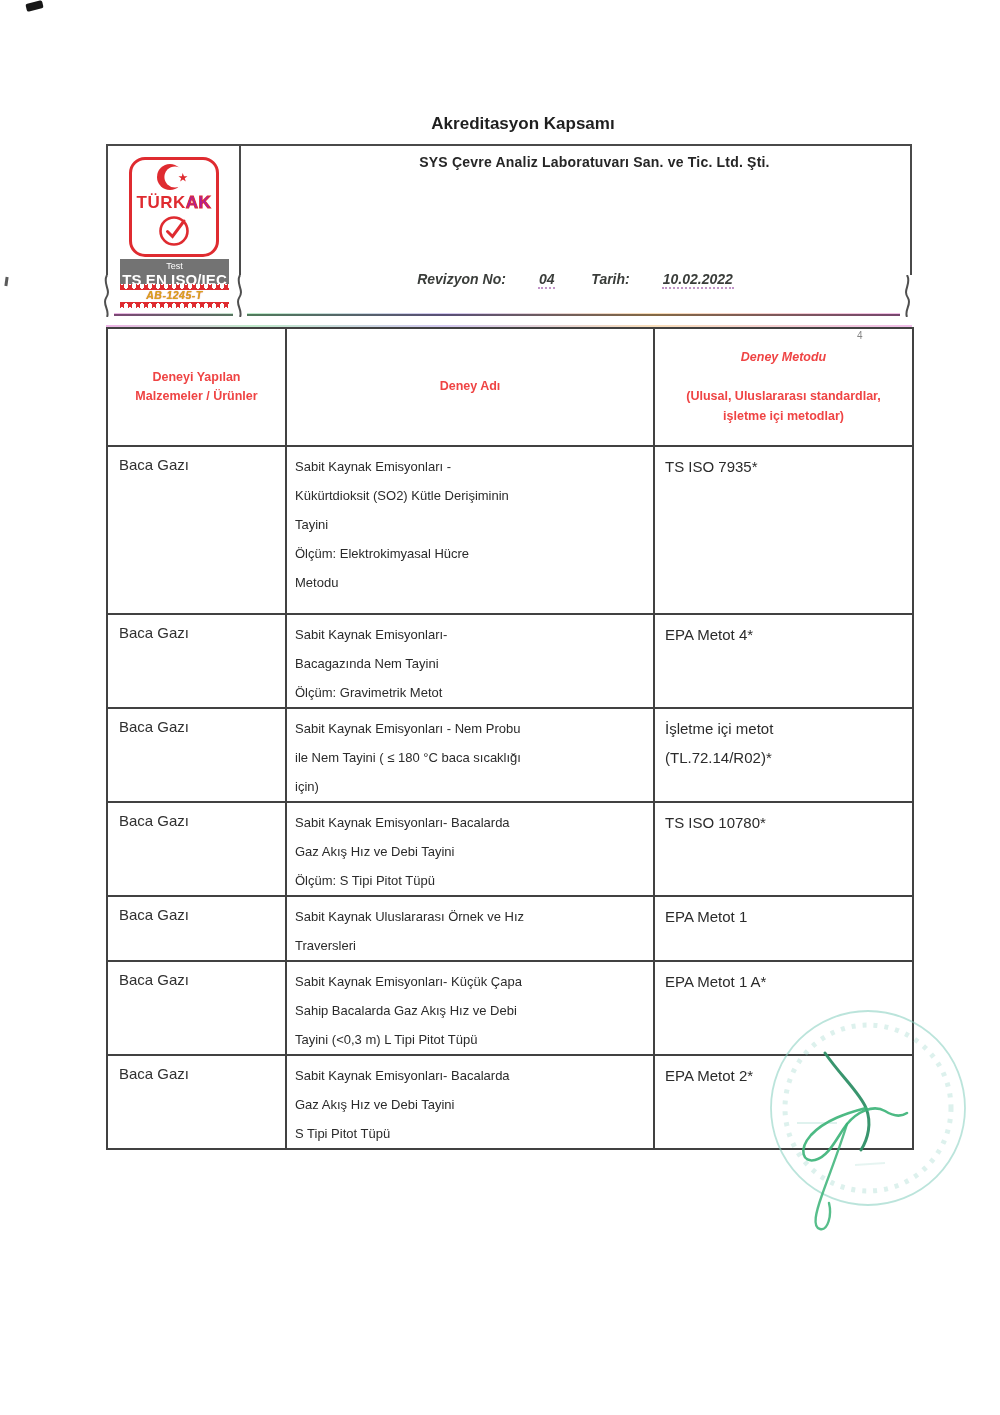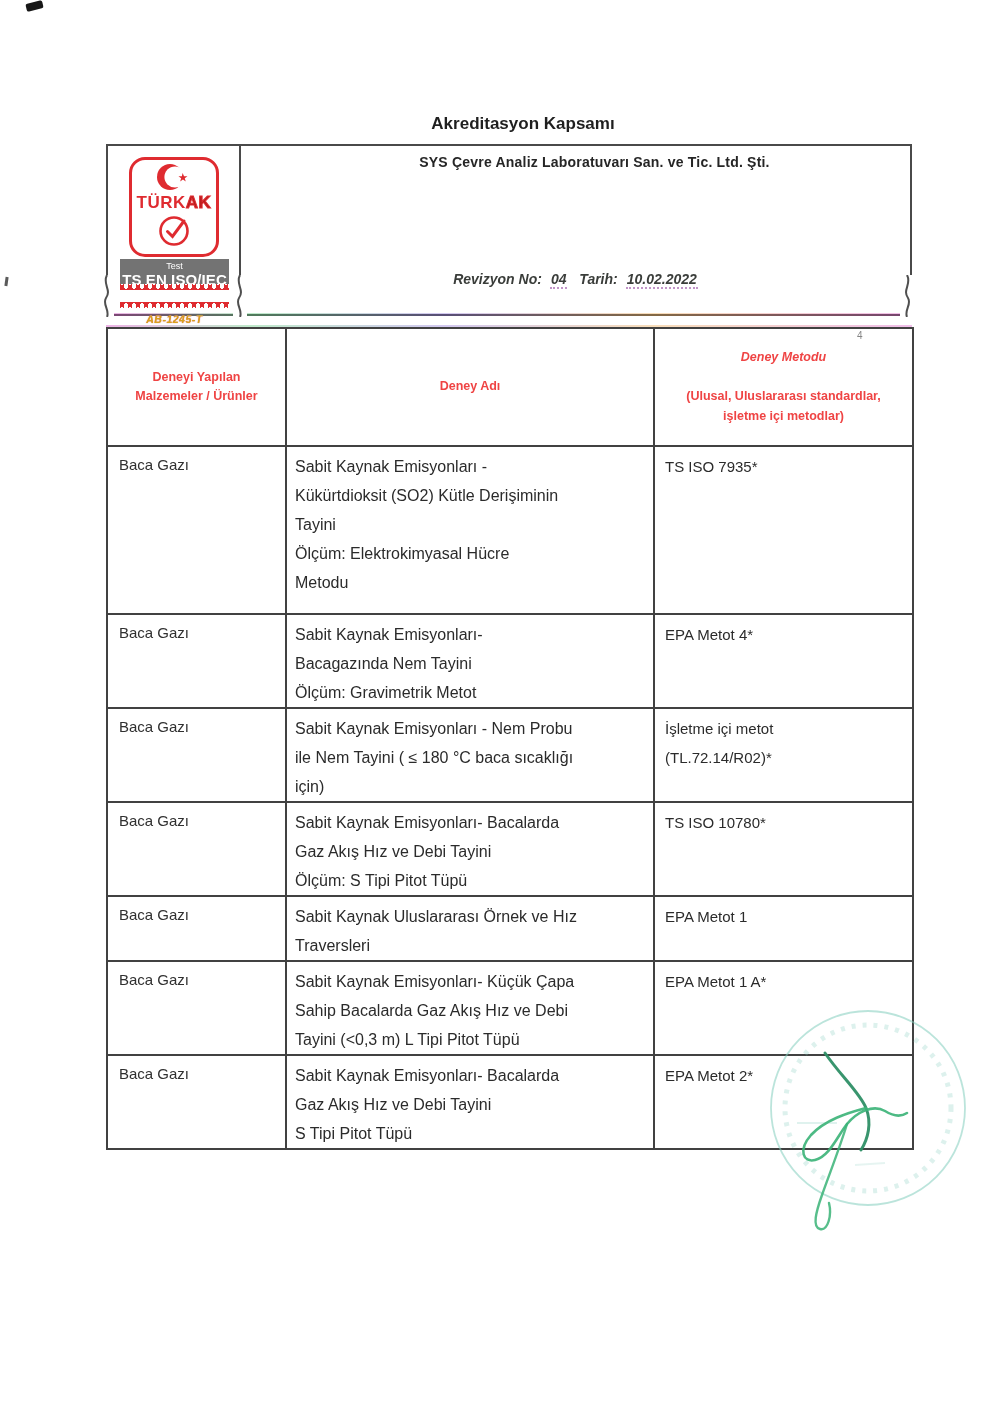--- a/index.html
+++ b/index.html
@@ -18,64 +18,64 @@
                border:2px solid #4a4a4a; display:flex; background:#fff; }
   .logocell { width:133px; border-right:2px solid #4a4a4a; position:relative; }
   .infocell { flex:1; position:relative; }
   .company { position:absolute; top:8px; left:0; width:100%; text-align:center;
              font-size:14px; font-weight:bold; color:#262626; letter-spacing:.2px;padding-left:38px; }
   .akno { position:absolute; top:100px; left:0; width:100%; text-align:center;
           font-size:14px; font-weight:bold; color:#2a2a2a; }
   .rev  { position:absolute; top:125px; left:0; width:100%; text-align:center;
           font-size:14px; font-weight:bold; font-style:italic; color:#3a3d3a; }
   .rev .dotted { border-bottom:2px dotted rgba(160,90,170,.65); padding:0 1px; }
-  .rev span { margin:0 4px; }
+  .rev span { margin:0 16px; }
 
   
   .logo-frame { position:absolute; left:21px; top:11px; width:90px; height:100px;
                 border:3px solid #df2b30; border-radius:16px;
                 display:flex; flex-direction:column; align-items:center; }
   .wordmark { font-size:17px; font-weight:bold; letter-spacing:.5px; margin-top:-1px; }
   .wm-solid { color:#df2b30; }
-  .wm-outline { color:#b91c1c; -webkit-text-stroke:1px #df2b30; }
+  .wm-outline { color:#a21caf; -webkit-text-stroke:1px #df2b30; }
   .scheme { position:absolute; left:12px; top:113px; width:109px; background:#737373;
             color:#fff; text-align:center; padding:2px 0 3px 0; }
   .scheme-l1 { font-size:9px; }
   .scheme-l2 { font-size:15px; font-weight:bold; letter-spacing:.1px; }
   .scheme-tail { position:absolute; left:12px; top:138px; width:109px; height:24px; background:#fff; }
   .zig { position:absolute; left:0; width:100%; height:6px;
          background:
            linear-gradient(135deg, #df2b30 45%, rgba(0,0,0,0) 46%) 0 0/8px 6px repeat-x,
            linear-gradient(-135deg, #df2b30 45%, rgba(0,0,0,0) 46%) 4px 0/8px 6px repeat-x; }
   .zig.top { top:0; transform:scaleY(-1); }
   .zig.bot { bottom:0; }
   .scheme-no { position:absolute; left:0; top:5px; width:100%; text-align:center;
                font-size:10.5px; font-weight:bold; font-style:italic; color:#d9a21b;
-               text-shadow:0 0 1px rgba(200,40,40,.8); letter-spacing:.5px;margin-top:24px; }
+               text-shadow:0 0 1px rgba(200,40,40,.8); letter-spacing:.5px; }
 
   
   .fringe { position:absolute; height:3px; opacity:.55;
             background:linear-gradient(90deg, rgba(210,60,190,.7), rgba(90,200,120,.7) 18%,
               rgba(120,90,210,.6) 42%, rgba(235,160,60,.65) 68%, rgba(210,60,190,.6)); }
   .fringe1 { left:106px; top:313px; width:806px; }
   .fringe2 { left:106px; top:325px; width:806px; }
   .squiggle { position:absolute; width:14px; height:42px; background:#fff; }
   .squiggle path { stroke:#4f4f4f; stroke-width:2; fill:none; }
 
   
   table.scope { position:absolute; left:106px; top:327px; width:806px;
                 border-collapse:collapse; table-layout:fixed; background:transparent; }
   table.scope col.c1 { width:179px; } table.scope col.c2 { width:368px; } table.scope col.c3 { width:259px; }
   table.scope th, table.scope td { border:2px solid #414141; vertical-align:top; background:transparent; }
   table.scope th { font-size:12.5px; font-weight:bold; color:#ef4444; text-align:center;
                    vertical-align:middle; line-height:1.55; white-space:pre-line; }
   .h3-title { font-style:italic; display:block; }
   .h3-sub { display:block; white-space:pre-line; }
   td.material { font-size:15px; padding:9px 4px 0 11px; color:#303030; }
-  td.test { font-size:16px; line-height:29px; padding:5px 10px 0 8px; white-space:pre-line; color:#2b2b2b; }
+  td.test { font-size:13px; line-height:29px; padding:5px 10px 0 8px; white-space:pre-line; color:#2b2b2b; }
   td.method { font-size:15px; line-height:29px; padding:5px 4px 0 10px; white-space:pre-line; color:#2b2b2b; }
 
   
   .stamp { position:absolute; left:735px; top:1005px; width:280px; height:310px; z-index:3; }
 
   
   .art-corner { position:absolute; left:26px; top:2px; width:17px; height:8px; background:#171717;
                 transform:rotate(-14deg); border-radius:2px; }
   .art-tick { position:absolute; left:5px; top:277px; width:2.5px; height:9px; background:#5a5a5a;
               transform:rotate(8deg); }

